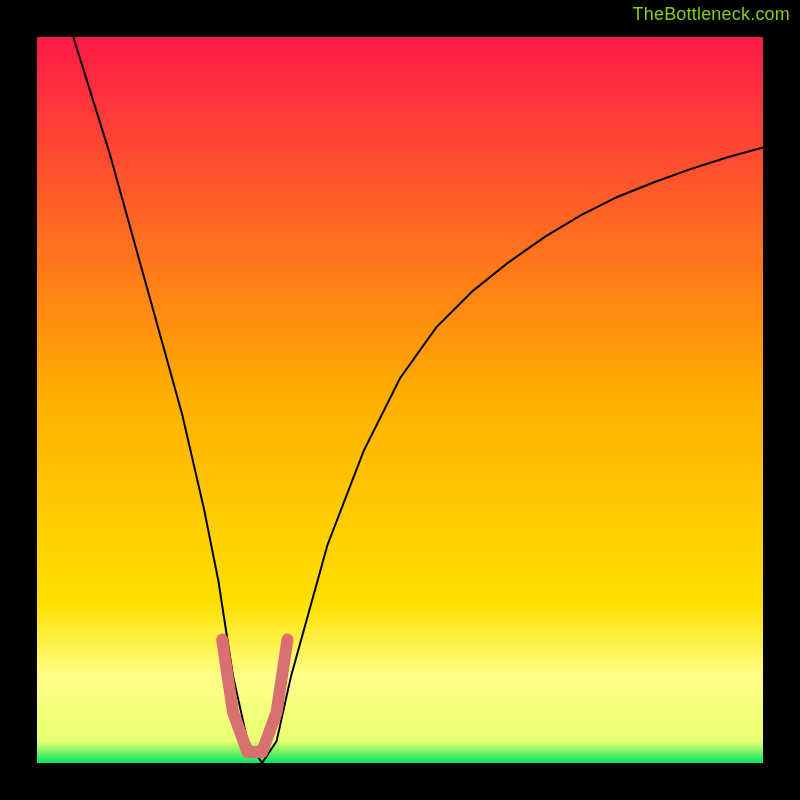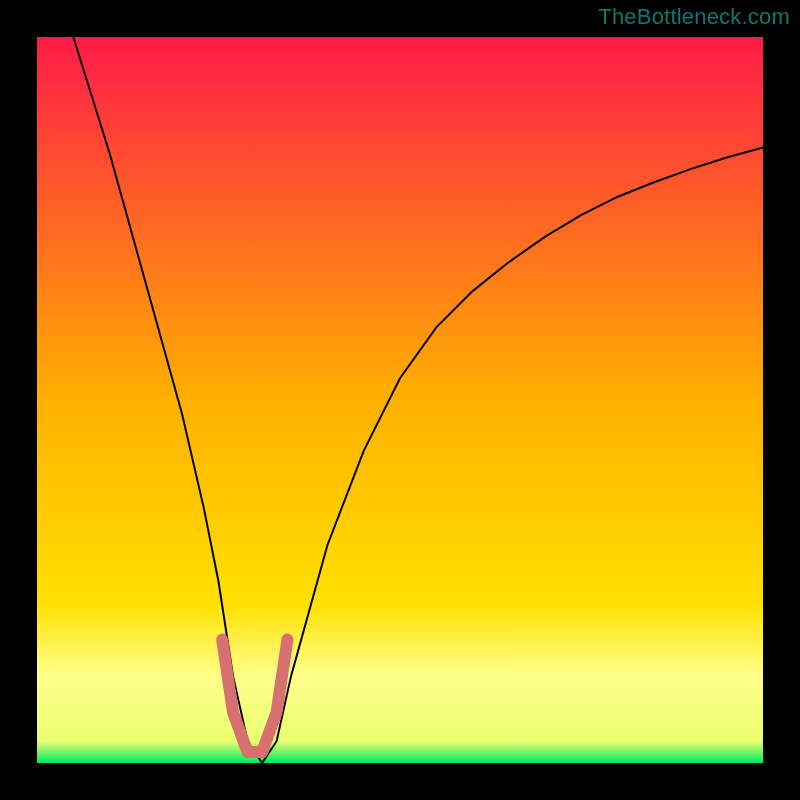--- a/index.html
+++ b/index.html
@@ -14,22 +14,22 @@
   .frame {
     position: relative;
     width: 800px;
     height: 800px;
     background: #000;
   }
   .watermark {
     position: absolute;
     top: 4px;
     right: 10px;
-    color: #0f766e;
-    font-size: 22px;
+    color: #84cc16;
+    font-size: 18px;
     font-weight: 500;
     letter-spacing: 0.2px;
     z-index: 10;
   }
   .plot-area {
     position: absolute;
     left: 37px;
     top: 37px;
     width: 726px;   
     height: 726px;

